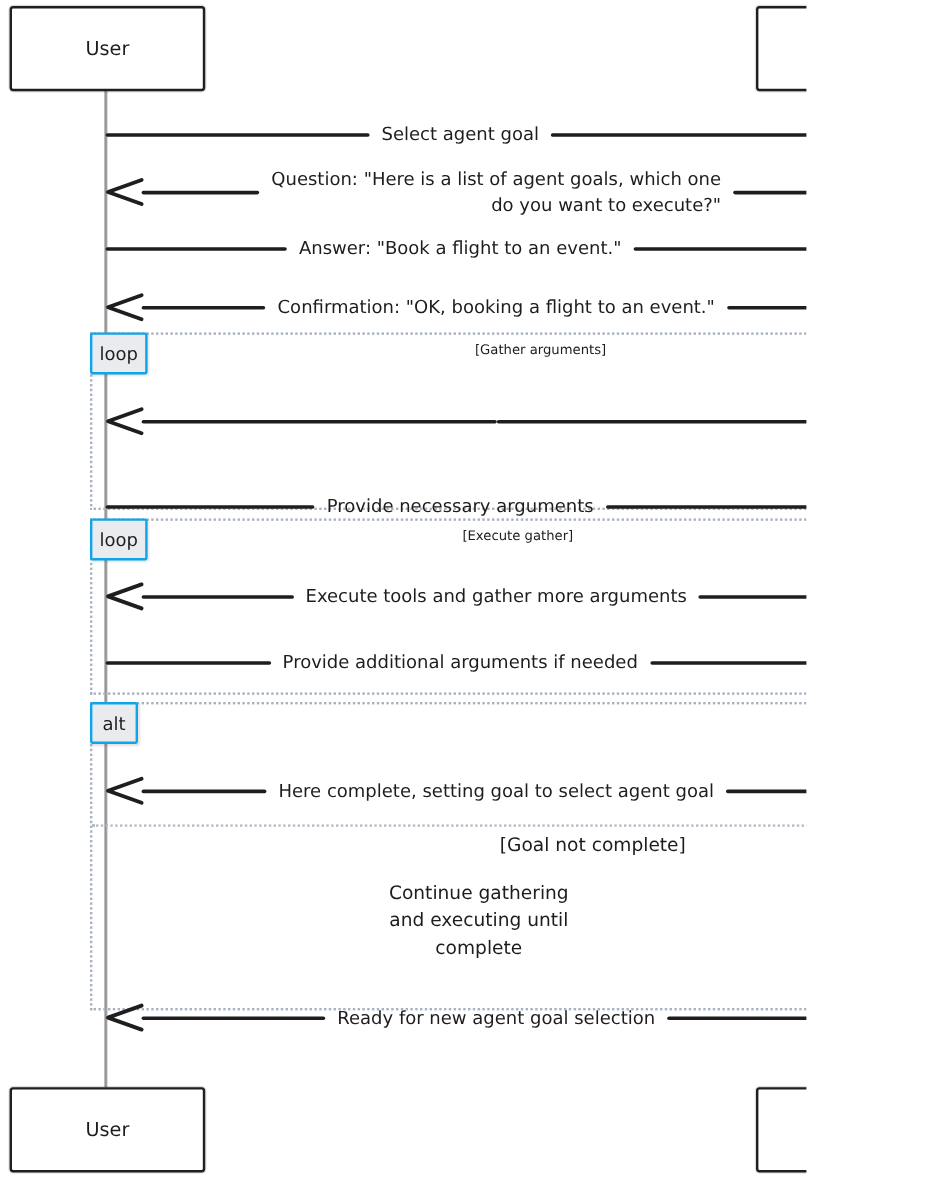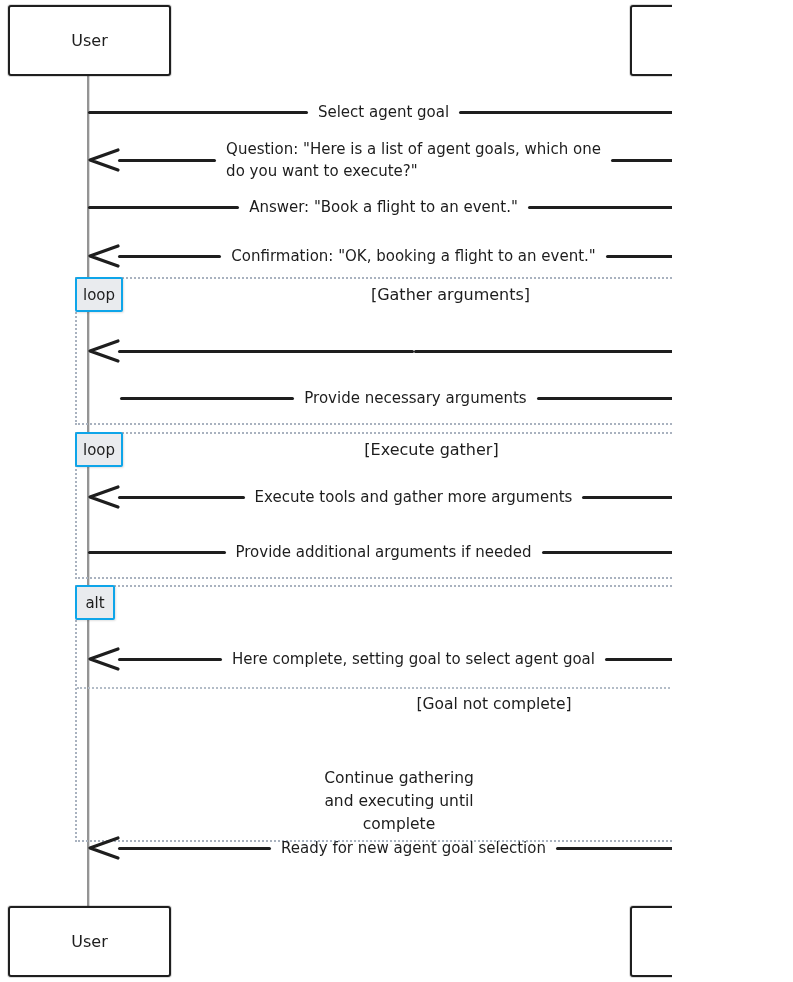--- a/index.html
+++ b/index.html
@@ -14,40 +14,40 @@
     font-size:16px;z-index:4;box-shadow:0 0 0 1px rgba(30,30,30,.15);
   }
 
   
   .lifeline{position:absolute;width:2px;background:#949494;z-index:1;
     box-shadow:1px 0 0 rgba(150,150,150,.35);}
 
   
   .msg{position:absolute;left:88px;width:621px;display:flex;align-items:center;z-index:3;}
   .msg .seg{flex:1;min-width:18px;height:3px;background:#1e1e1e;border-radius:2px;}
-  .msg .lbl{padding:0 10px;font-size:15px;text-align:left;line-height:22px;white-space:nowrap;}
+  .msg .lbl{padding:0 10px;font-size:15px;text-align:right;line-height:22px;white-space:nowrap;}
   .msg .lbl.wrap{white-space:normal;}
   .msg .lbl .ln{display:block;}
   .head{flex:0 0 auto;display:block;}
   .head-right{margin-left:-6px;margin-right:-2px;}
   .head-left{margin-right:-6px;margin-left:-2px;}
 
   
   .fragment{position:absolute;border:2px dotted #a9b2bf;z-index:2;}
   .frag-op{
     position:absolute;top:-2px;left:-2px;height:31px;
     background:#e9ebee;border:2px solid #0ea5e9;border-radius:2px;
     display:flex;align-items:center;justify-content:center;
     font-size:15px;z-index:3;box-shadow:1px 1px 2px rgba(0,0,0,.12);
   }
   .op-loop{width:44px;}
   .op-alt{width:36px;}
   .frag-title{
     position:absolute;top:6px;left:0;right:0;text-align:center;
-    font-size:16px;
+    font-size:11px;
     padding-left:37px;
   }
   .alt-divider{position:absolute;left:0;right:0;border-top:2px dotted #b3bcc7;}
   .alt-else-title{position:absolute;left:0;right:0;text-align:center;font-size:15.5px;}
   .note{
     position:absolute;left:0;right:0;text-align:center;
     font-size:15.5px;line-height:23px;
   }
   .note .ln{display:block;}
   svg.arrow{overflow:visible;}
@@ -87,21 +87,21 @@
     </div>
     <div class="frag-title" style="transform:translateX(14px);">[Execute gather]</div>
   </div>
 
   <div class="fragment" style="left:75px;top:585px;width:644px;height:253px;">
     <div class="frag-op op-alt">
       <span>alt</span>
     </div>
     <div class="alt-divider" style="top:100px;"></div>
     <div class="alt-else-title" style="top:108px;transform:translateX(95px);">[Goal not complete]</div>
-    <div class="note" style="top:146px;margin-top:34px;">
+    <div class="note" style="top:146px;">
       <span class="ln">Continue gathering</span>
       <span class="ln">and executing until</span>
       <span class="ln">complete</span>
     </div>
   </div>
 
   <div class="msg" style="top:98px;height:28px;">
     <div class="seg"></div>
     <div class="lbl">Select agent goal</div>
     <div class="seg"></div>
@@ -141,21 +141,21 @@
   </div>
 
   <div class="msg" style="top:337px;height:28px;">
     <svg class="arrow head head-left" width="38" height="28" viewBox="0 0 38 28">
         <path d="M32 4 L4 14 L32 24"></path>
       </svg>
     <div class="seg"></div>
     <div class="seg"></div>
   </div>
 
-  <div class="msg" style="top:384px;height:28px;margin-left:32px;">
+  <div class="msg" style="top:408px;height:28px;">
     <div class="seg"></div>
     <div class="lbl">Provide necessary arguments</div>
     <div class="seg"></div>
     <svg class="arrow head head-right" width="38" height="28" viewBox="0 0 38 28">
         <path d="M6 4 L34 14 L6 24"></path>
       </svg>
   </div>
 
   <div class="msg" style="top:483px;height:28px;">
     <svg class="arrow head head-left" width="38" height="28" viewBox="0 0 38 28">

